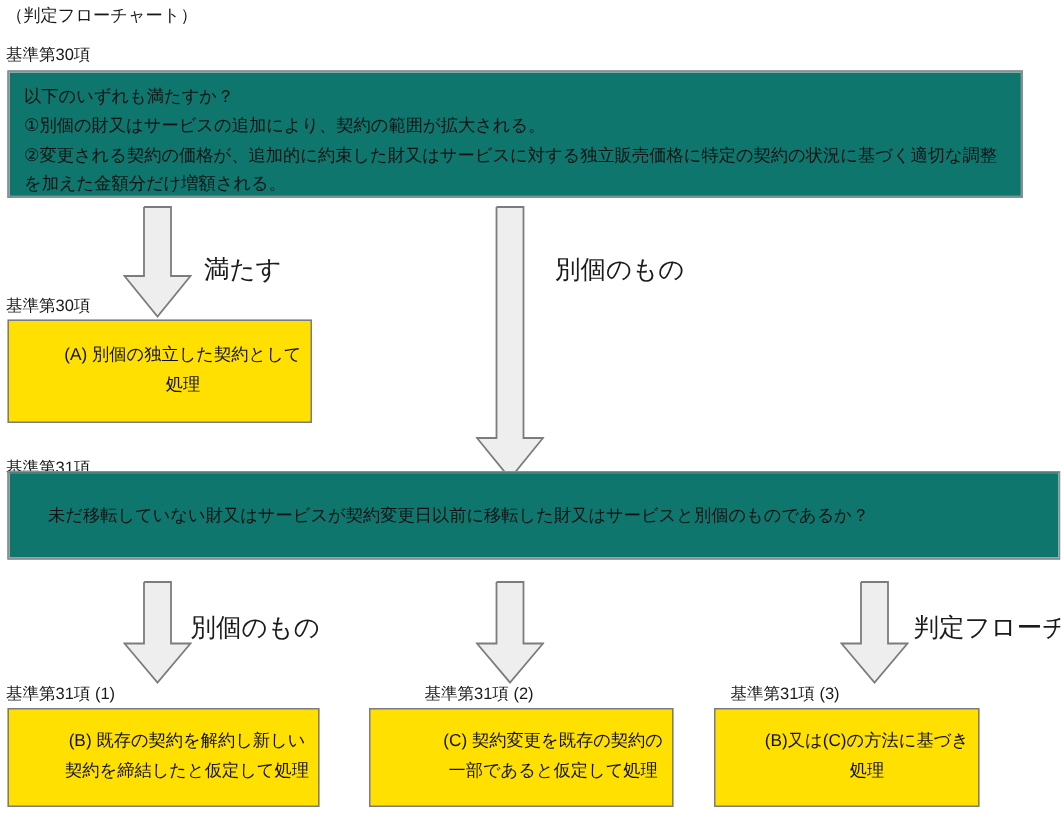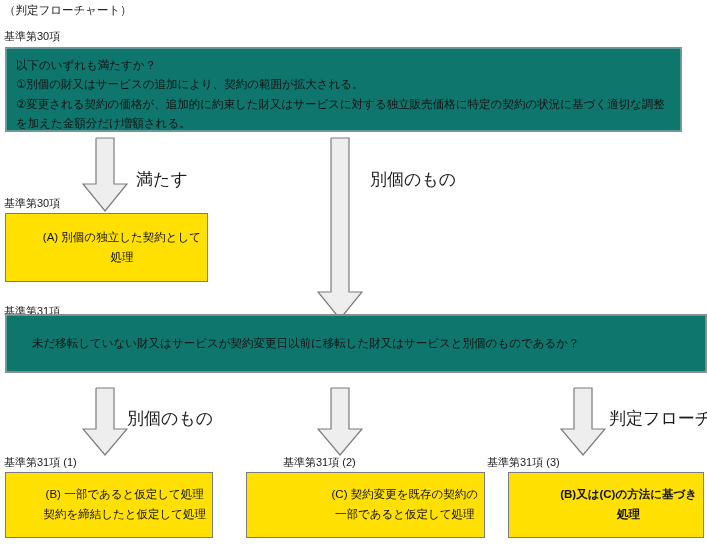--- a/index.html
+++ b/index.html
@@ -145,29 +145,29 @@
   <div class="abs arrow" style="left:560px; top:387px;">
     <svg width="46" height="70" viewBox="0 0 46 70">
       <polygon class="arrow-face" points="14,1 32,1 32,42 45,42 23,68 1,42 14,42"></polygon>
       <polyline class="arrow-edge" points="14,1 32,1 32,42 45,42 23,68 1,42 14,42 14,1"></polyline>
     </svg>
   </div>
   <div class="abs edge-label edge-label-left" style="left:609px; top:408px;">判定フローチャート</div>
 
   <div class="abs caption" style="left:4px; top:455px;">基準第31項 (1)</div>
   <div class="abs box-yellow" style="left:5px; top:472px; width:208px; height:66px;">
-    <div class="body">(B) 一部であると仮定して処理
+    <div class="body">(B) 既存の契約を解約し新しい
 契約を締結したと仮定して処理</div>
   </div>
 
   <div class="abs caption" style="left:245px; top:455px;margin-left:38px;">基準第31項 (2)</div>
-  <div class="abs box-yellow" style="left:246px; top:472px; width:239px; height:66px;">
+  <div class="abs box-yellow" style="left:246px; top:472px; width:203px; height:66px;">
     <div class="body">(C) 契約変更を既存の契約の
 一部であると仮定して処理</div>
   </div>
 
   <div class="abs caption" style="left:487px; top:455px;">基準第31項 (3)</div>
-  <div class="abs box-yellow" style="left:508px; top:472px; width:196px; height:66px;font-weight:bold;">
+  <div class="abs box-yellow" style="left:476px; top:472px; width:177px; height:66px;">
     <div class="body">(B)又は(C)の方法に基づき
 処理</div>
   </div>
 
 </div>
 
 </body></html>

